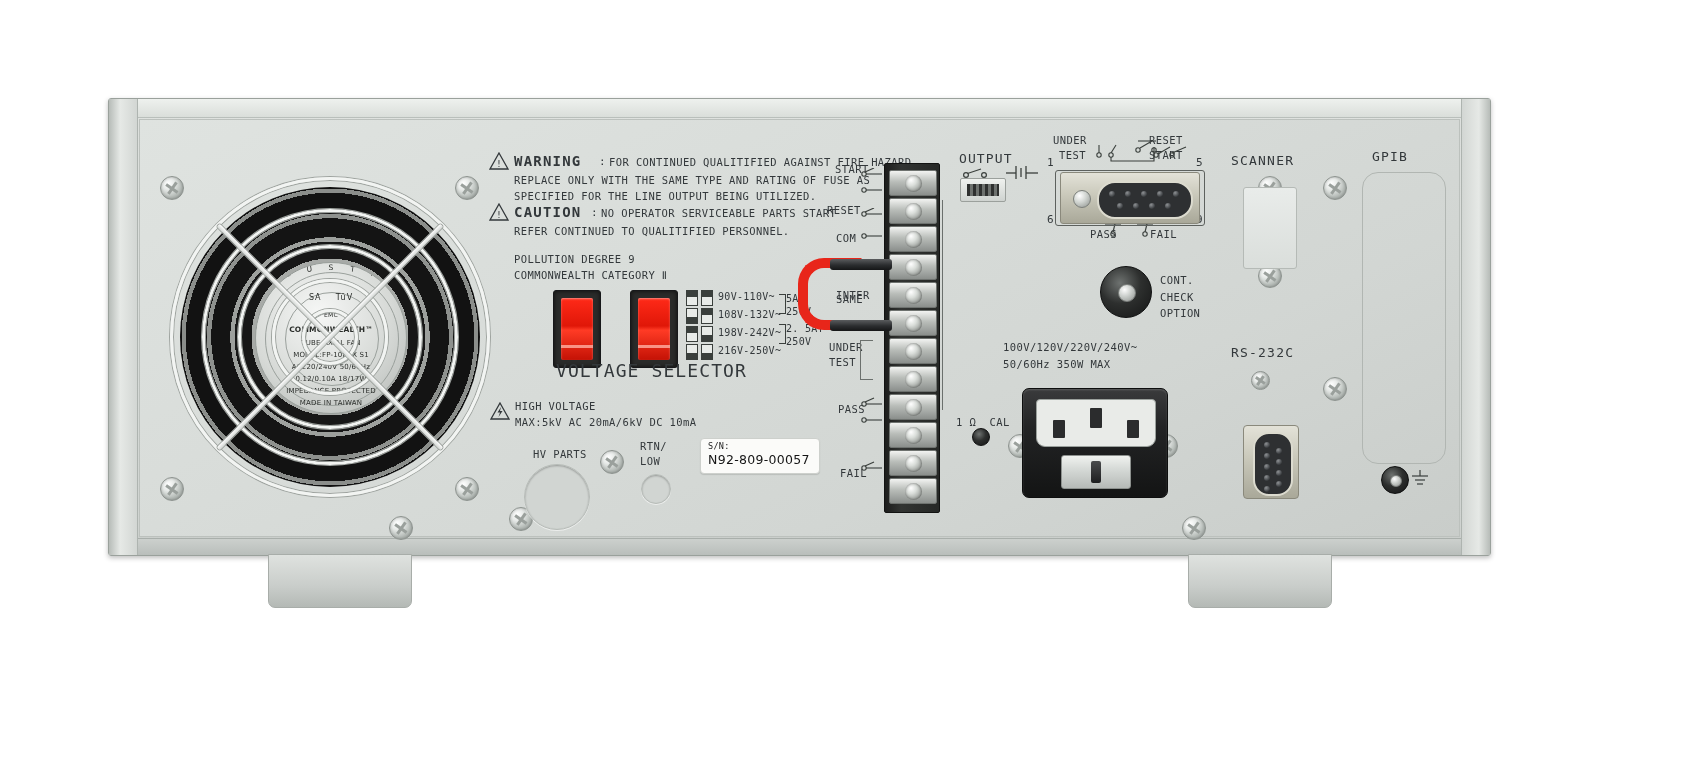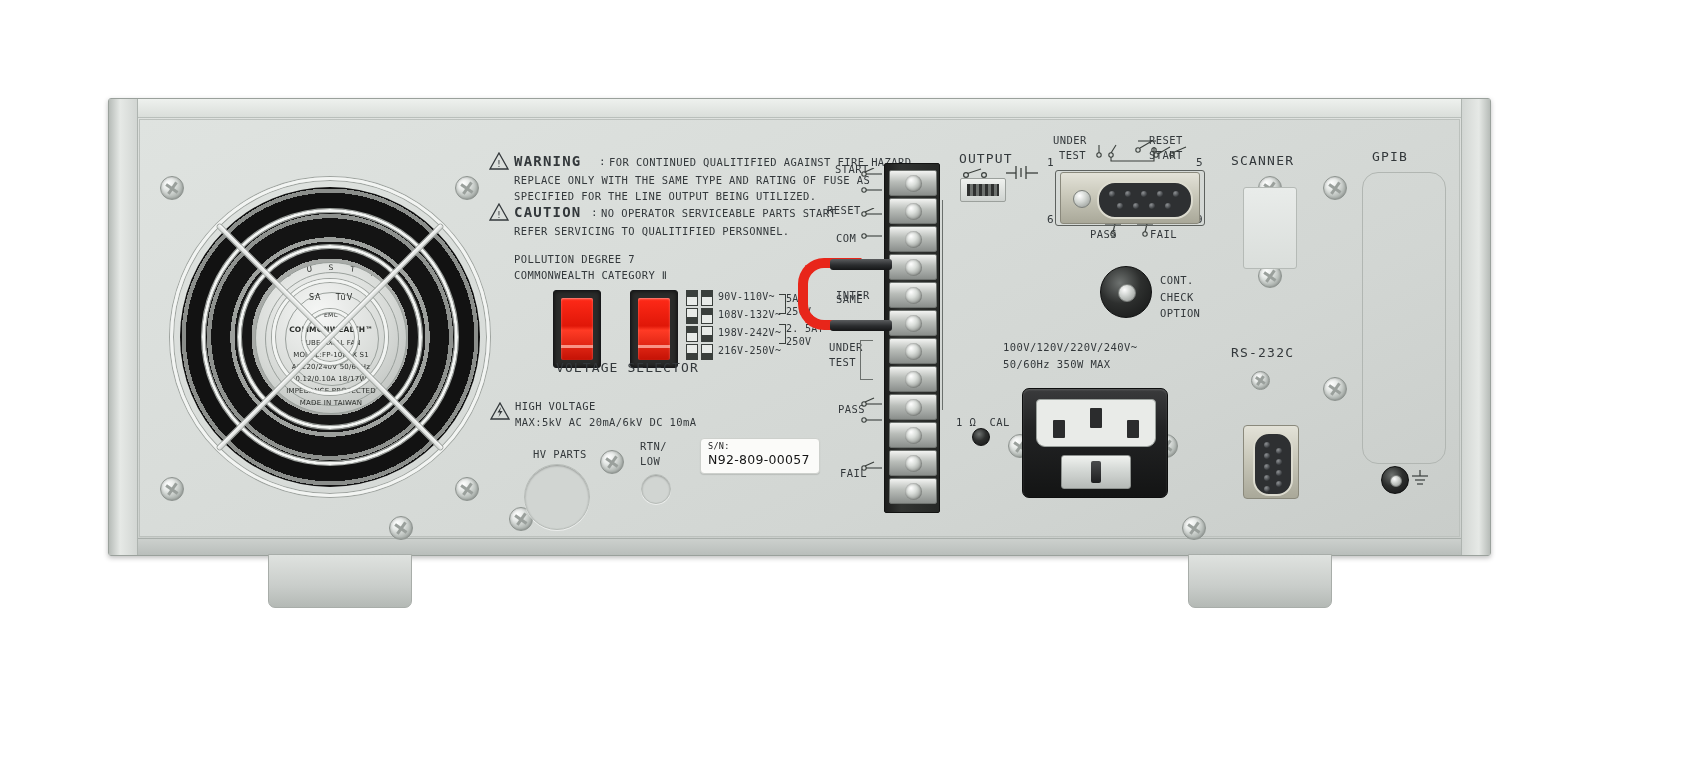--- a/index.html
+++ b/index.html
@@ -255,32 +255,32 @@
 
   <div class="warn-tri" style="left:489px;top:203px;">
     <svg width="20" height="18" viewBox="0 0 20 18">
       <polygon points="10,1 19,17 1,17" fill="none" stroke="#33383b" stroke-width="1.3"></polygon>
       <text x="10" y="14.5" font-size="9" text-anchor="middle" fill="#33383b" font-family="monospace">!</text>
     </svg>
   </div>
   <div class="lbl b" style="left:514px;top:203px;font-size:14px;letter-spacing:1.2px;">CAUTION</div>
   <div class="lbl" style="left:591px;top:206px;font-size:11px;">:</div>
   <div class="lbl sm" style="left:601px;top:206px;">NO OPERATOR SERVICEABLE PARTS START</div>
-  <div class="lbl sm" style="left:514px;top:224px;">REFER SERVICING TO QUALITIFIED PERSONNEL.</div>
-
-  <div class="lbl sm" style="left:514px;top:252px;">POLLUTION DEGREE 7</div>
+  <div class="lbl sm" style="left:514px;top:224px;">REFER CONTINUED TO QUALITIFIED PERSONNEL.</div>
+
+  <div class="lbl sm" style="left:514px;top:252px;">POLLUTION DEGREE 9</div>
   <div class="lbl sm" style="left:514px;top:268px;">COMMONWEALTH CATEGORY Ⅱ</div>
 
   <div class="rocker" style="left:553px;top:290px;">
       <i></i>
     </div>
   <div class="rocker" style="left:630px;top:290px;">
       <i></i>
     </div>
-  <div class="lbl" style="left:556px;top:359px;font-size:13px;letter-spacing:1.1px;">VOLTAGE SELECTOR</div>
+  <div class="lbl" style="left:556px;top:359px;font-size:18px;letter-spacing:1.1px;">VOLTAGE SELECTOR</div>
 
   <div id="vtable">
       <div class="vsw" style="left: 686px; top: 290px;">
         <b class="top"></b>
       </div>
       <div class="vsw" style="left: 701px; top: 290px;">
         <b class="top"></b>
       </div>
       <div class="lbl xs" style="left: 718px; top: 290px; font-size: 10px;">90V-110V~</div>
       <div class="vsw" style="left: 686px; top: 308px;">

